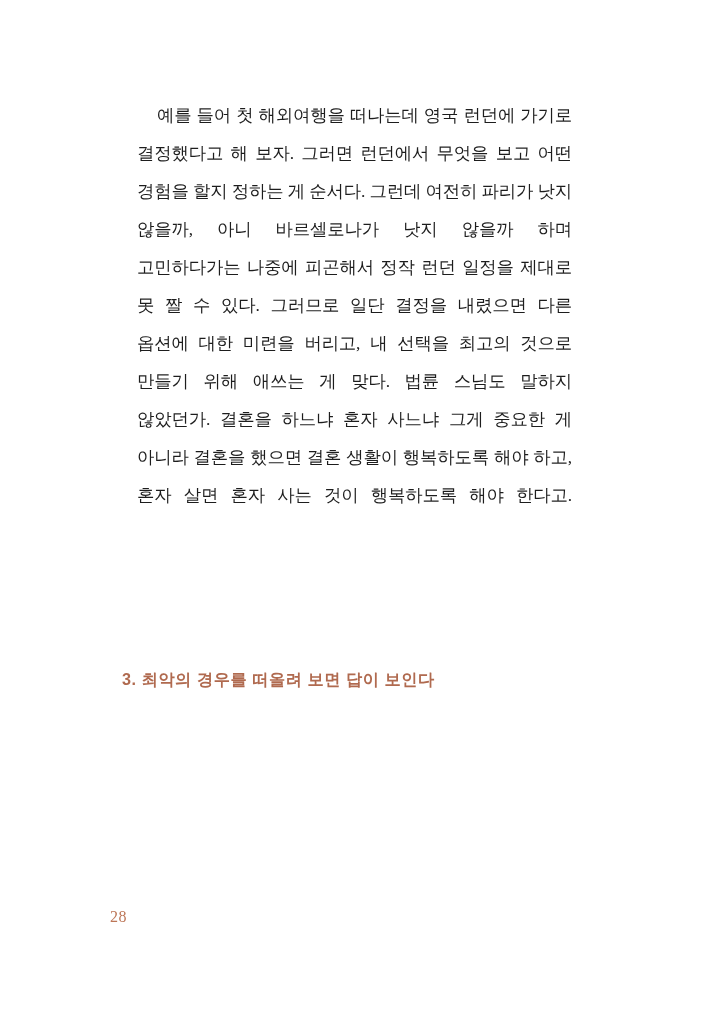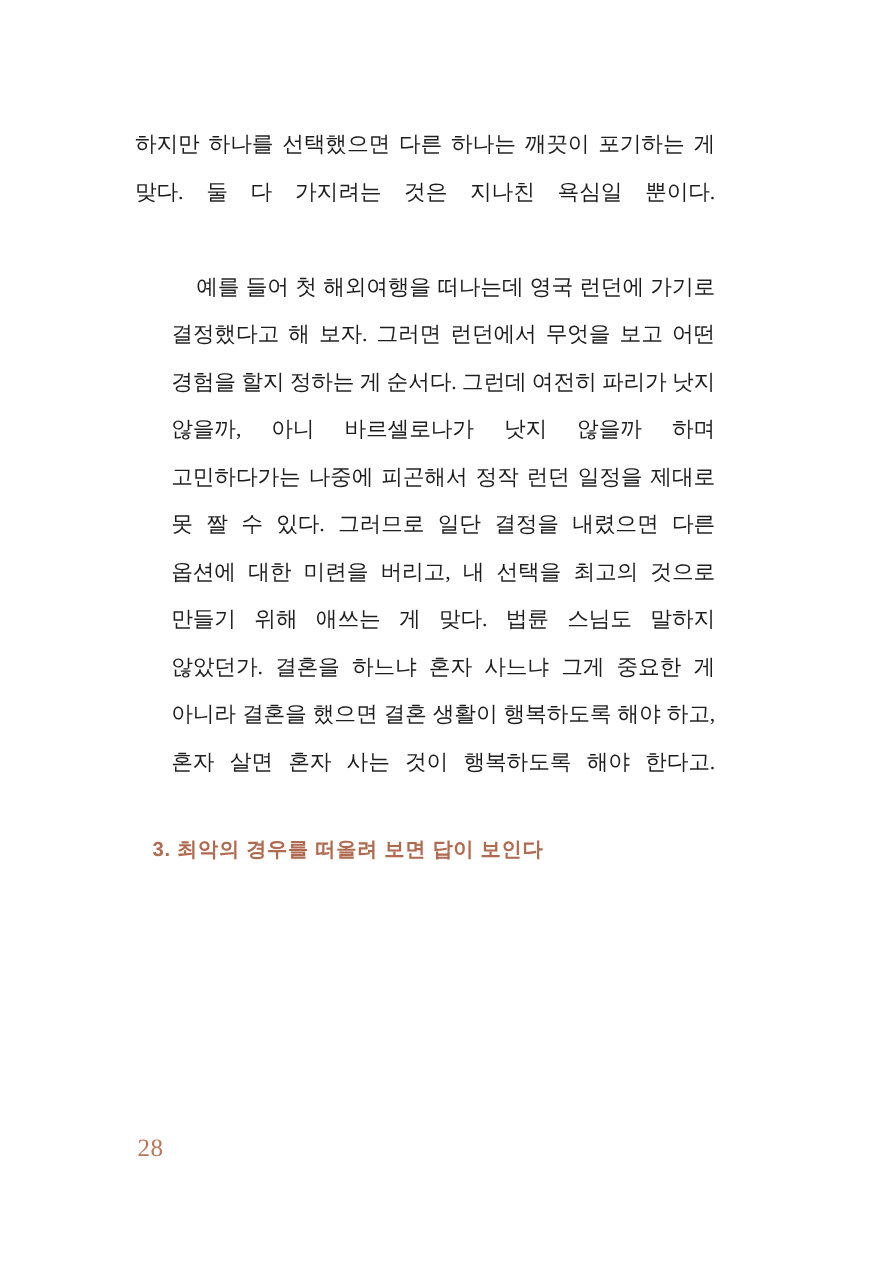--- a/index.html
+++ b/index.html
@@ -73,32 +73,31 @@
     left: 108px;
     top: 735px;
     width: 464px;
   }
 
   .page-number {
     position: absolute;
     left: 110px;
     top: 908px;
     font-family: "Liberation Serif", "DejaVu Serif", serif;
-    font-size: 20px;
+    font-size: 16px;
     color: #bd7657;
     letter-spacing: 0.4px;
   }
 </style>
 </head>
 <body>
 
 <div class="page">
 
   <div class="content">
-    <p class="para">하지만 하나를 선택했으면 다른 하나는 깨끗이 포기하는 게 맞다. 둘 다 가지려는 것은 지나친 욕심일 뿐이다.</p>
     <p class="para indent">예를 들어 첫 해외여행을 떠나는데 영국 런던에 가기로 결정했다고 해 보자. 그러면 런던에서 무엇을 보고 어떤 경험을 할지 정하는 게 순서다. 그런데 여전히 파리가 낫지 않을까, 아니 바르셀로나가 낫지 않을까 하며 고민하다가는 나중에 피곤해서 정작 런던 일정을 제대로 못 짤 수 있다. 그러므로 일단 결정을 내렸으면 다른 옵션에 대한 미련을 버리고, 내 선택을 최고의 것으로 만들기 위해 애쓰는 게 맞다. 법륜 스님도 말하지 않았던가. 결혼을 하느냐 혼자 사느냐 그게 중요한 게 아니라 결혼을 했으면 결혼 생활이 행복하도록 해야 하고, 혼자 살면 혼자 사는 것이 행복하도록 해야 한다고.</p>
   </div>
 
   <h2 class="section-heading">3. 최악의 경우를 떠올려 보면 답이 보인다</h2>
 
 
   <div class="page-number">28</div>
 
 </div>
 

